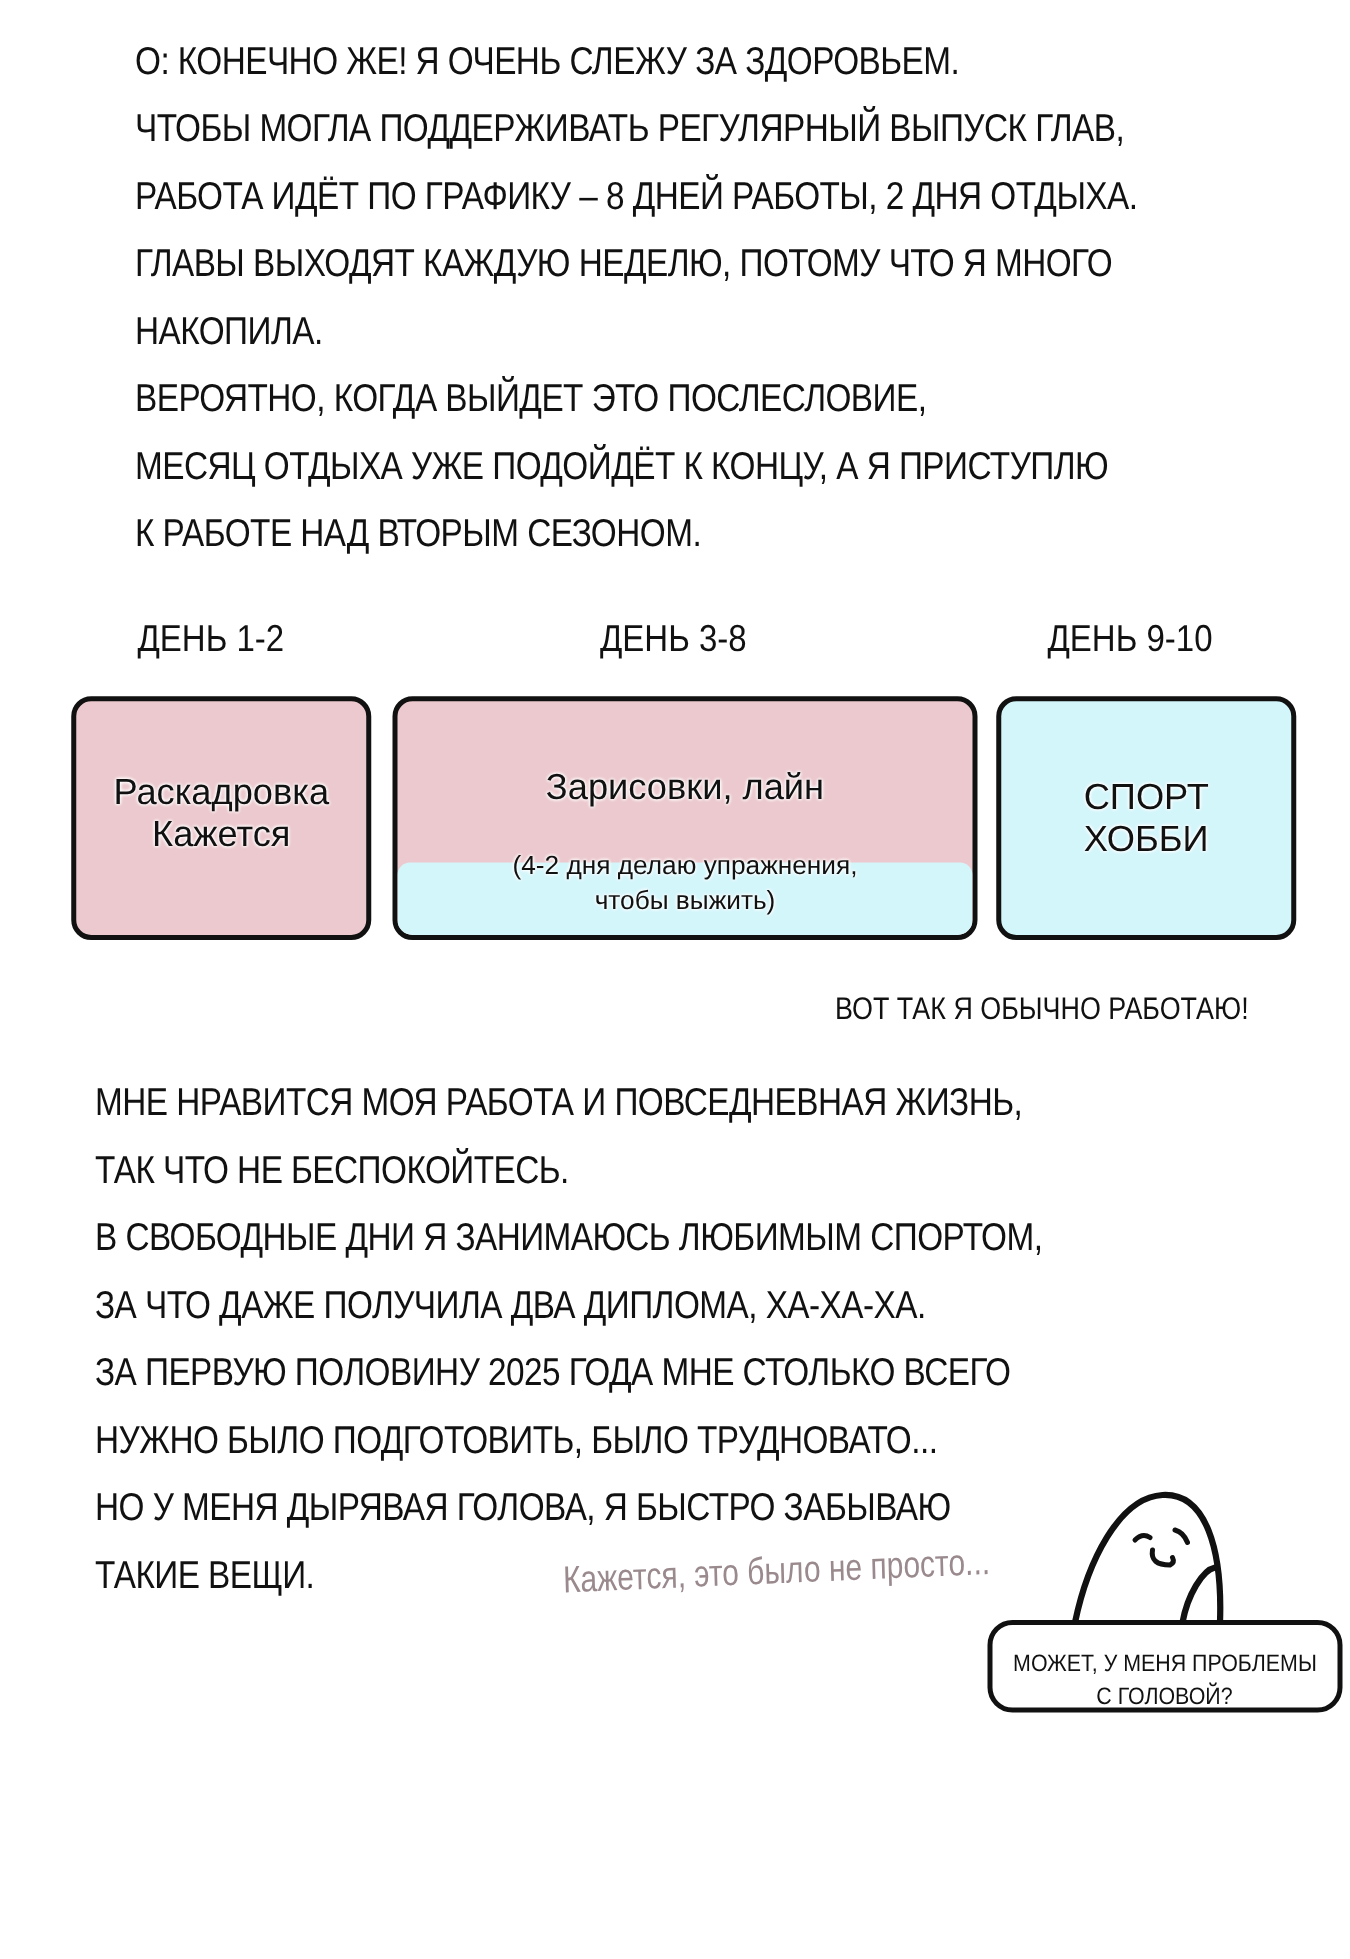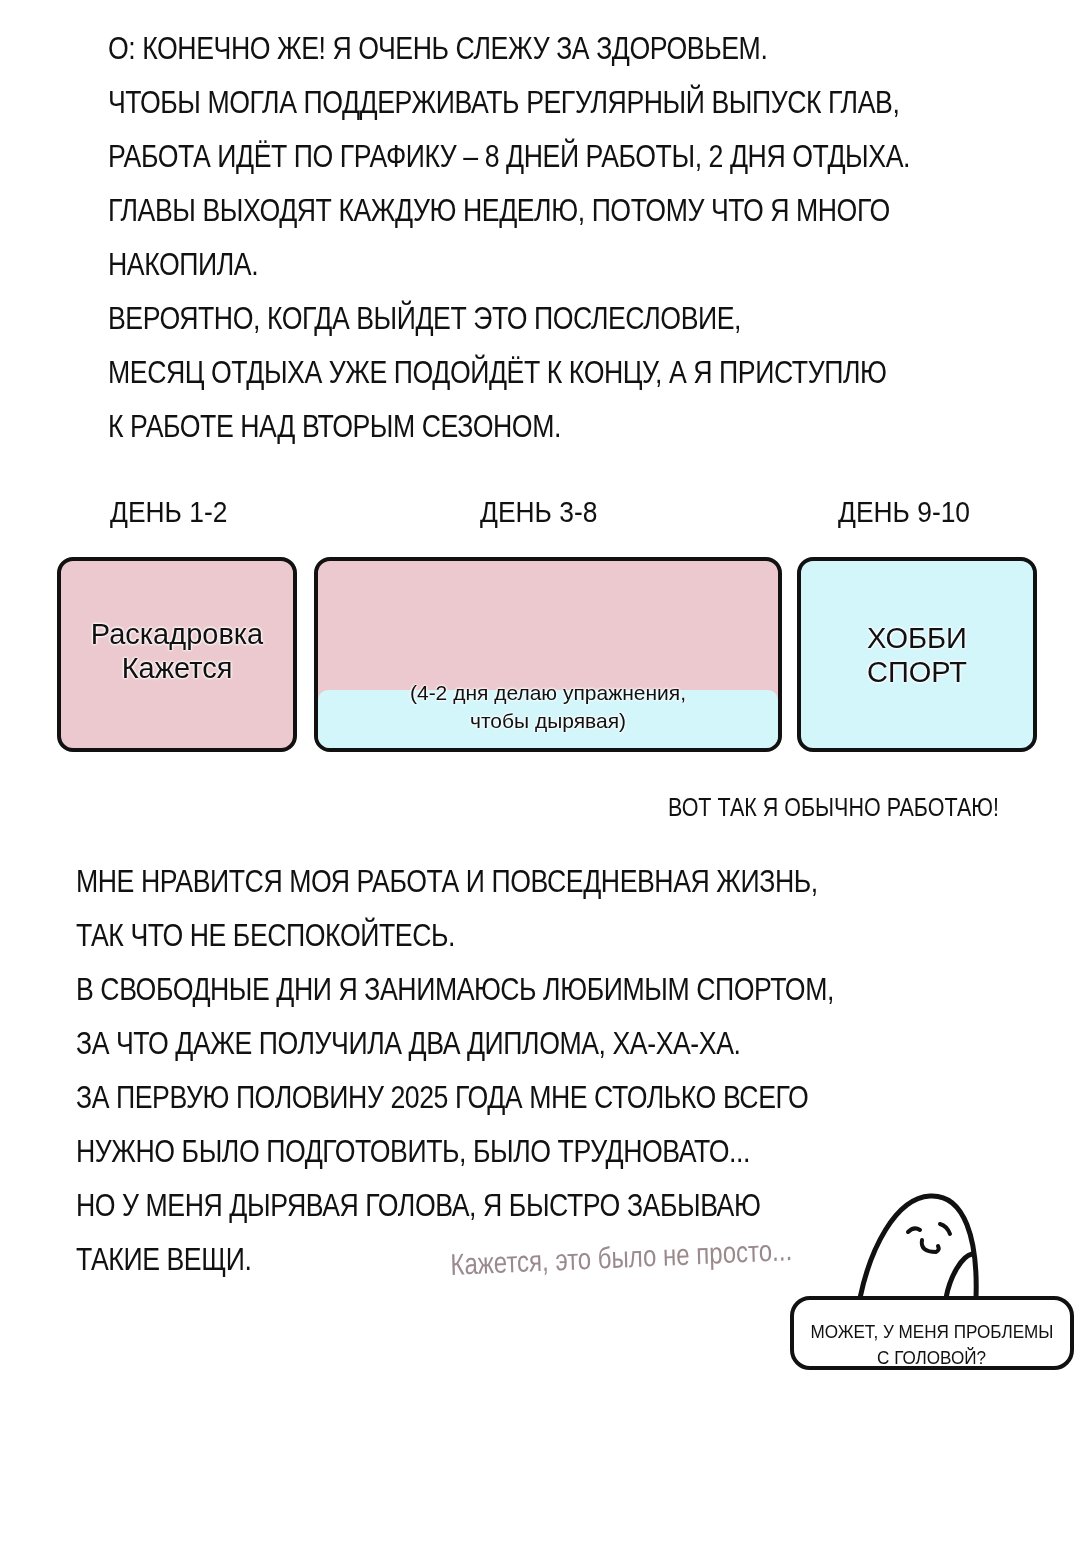--- a/index.html
+++ b/index.html
@@ -45,30 +45,31 @@
 
 <div class="box pink" style="left:57px;width:240px;">
   <div class="label" style="top:56px">
     <div>Раскадровка</div>
     <div>Кажется</div>
   </div>
 </div>
 
 <div class="box pink" style="left:314px;width:468px;">
   <div class="blueband"></div>
+  <div class="label" style="top:52px">Зарисовки, лайн</div>
   <div class="label" style="top:118px;font-size:21px;line-height:28px;">
     <div>(4-2 дня делаю упражнения,</div>
-    <div>чтобы дырявая)</div>
+    <div>чтобы выжить)</div>
   </div>
 </div>
 
 <div class="box blue" style="left:797px;width:240px;">
   <div class="label" style="top:60px;text-transform:uppercase;">
+    <div>Спорт</div>
     <div>Хобби</div>
-    <div>Спорт</div>
   </div>
 </div>
 
 <div class="note" id="caption">Вот так я обычно работаю!</div>
 
 <div class="para" id="p2">
   <div>Мне нравится моя работа и повседневная жизнь,</div>
   <div>так что не беспокойтесь.</div>
   <div>В свободные дни я занимаюсь любимым спортом,</div>
   <div>за что даже получила два диплома, ха-ха-ха.</div>

